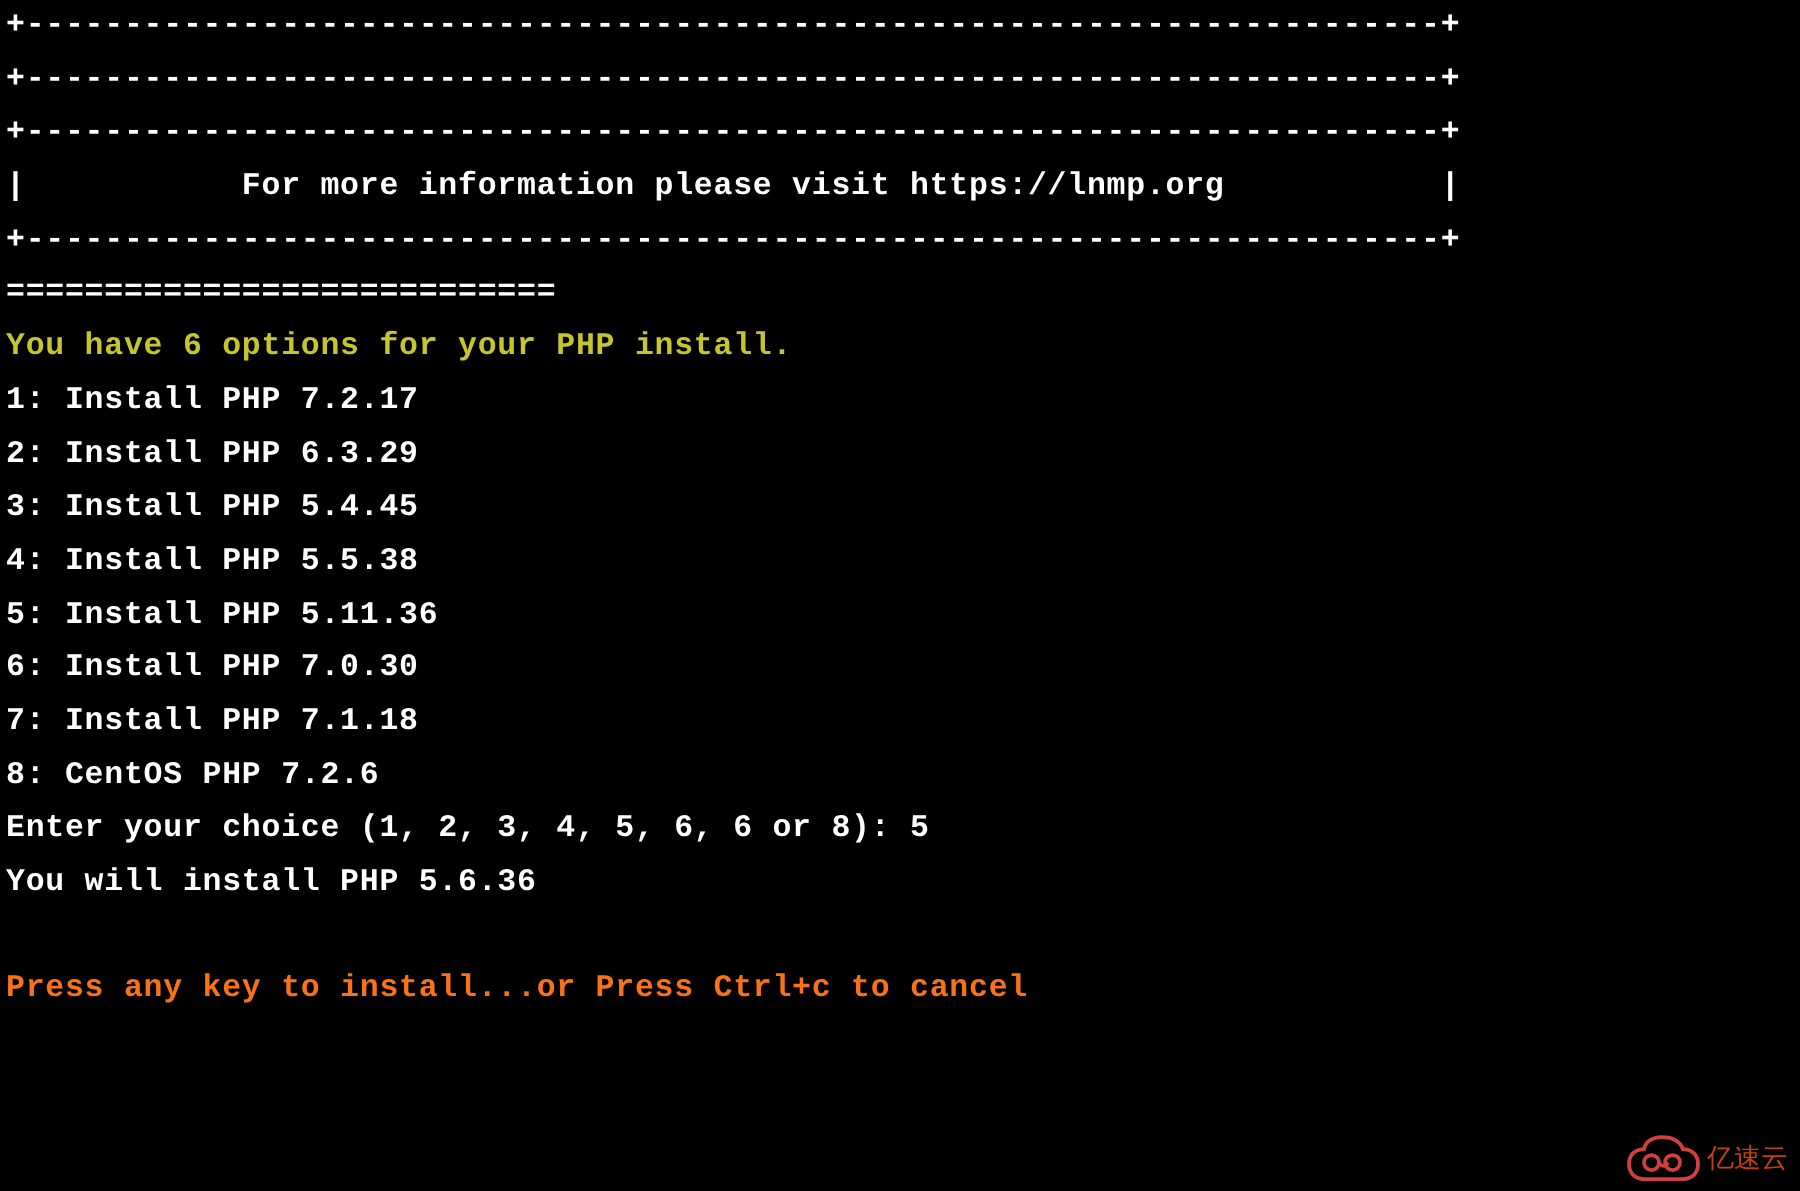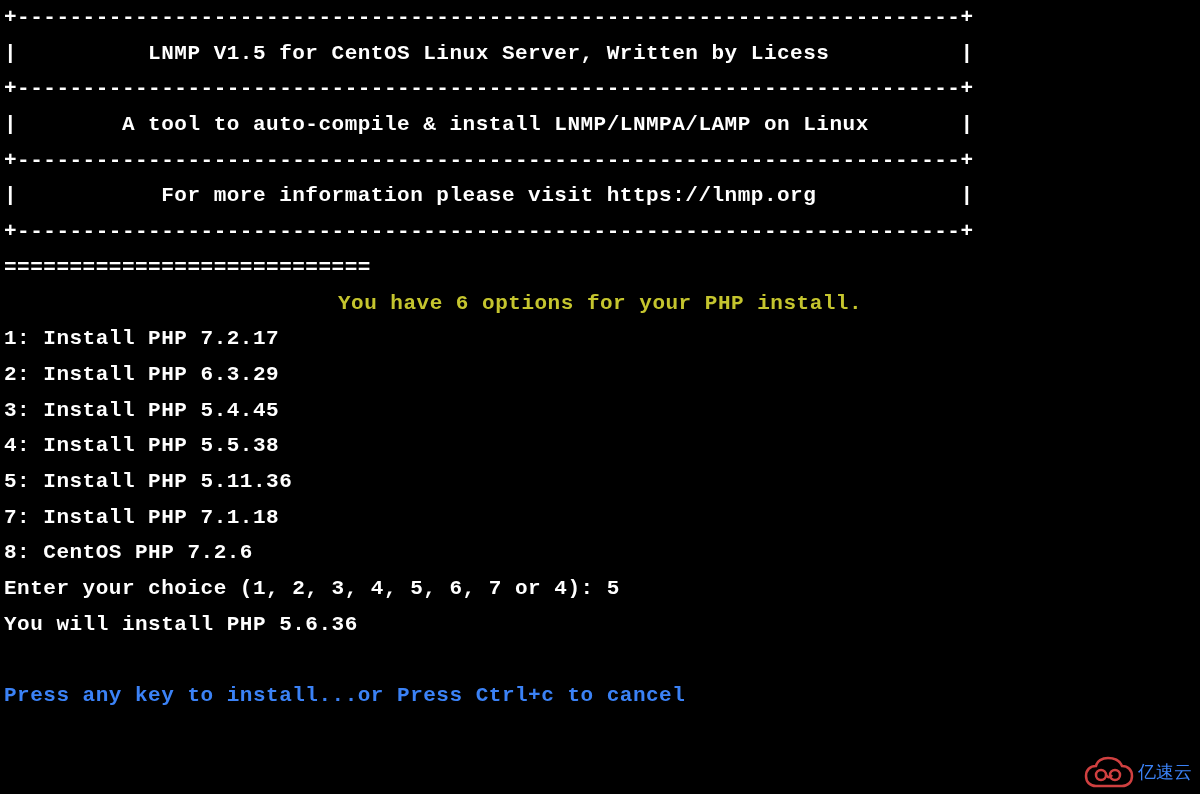--- a/index.html
+++ b/index.html
@@ -18,22 +18,22 @@
       height: 794px;
       overflow: hidden;
       position: relative;
       font-weight: bold;
     }
     .terminal {
       padding: 0 4px;
       letter-spacing: 0.5px;
     }
     .white { color: #ffffff; }
-    .yellow { color: #c5c52e; text-align: center; }
-    .green { color: #3b82f6; }
+    .yellow { color: #c5c52e; }
+    .green { color: #f97316; }
     .line {
       white-space: pre;
       display: block;
     }
     .box-line {
       white-space: pre;
       display: block;
     }
     .watermark {
       position: absolute;
@@ -41,47 +41,46 @@
       right: 8px;
       display: flex;
       align-items: center;
       gap: 4px;
     }
     .watermark-icon {
       width: 52px;
       height: 32px;
     }
     .watermark-text {
-      color: #3b82f6;
+      color: #c2410c;
       font-size: 18px;
       font-family: sans-serif;
       font-weight: normal;
     }
   </style>
 </head>
 <body>
 
 <div class="terminal">
   <span class="box-line white">+------------------------------------------------------------------------+</span>
-  <span class="box-line white">|          LNMP V1.5 for CentOS Linux Server, Written by Licess          |</span>
   <span class="box-line white">+------------------------------------------------------------------------+</span>
-  <span class="box-line white">|        A tool to auto-compile &amp; install LNMP/LNMPA/LAMP on Linux       |</span>
   <span class="box-line white">+------------------------------------------------------------------------+</span>
   <span class="box-line white">|           For more information please visit https://lnmp.org           |</span>
   <span class="box-line white">+------------------------------------------------------------------------+</span>
   <span class="line white">============================</span>
   <span class="line yellow">You have 6 options for your PHP install.</span>
   <span class="line white">1: Install PHP 7.2.17</span>
   <span class="line white">2: Install PHP 6.3.29</span>
   <span class="line white">3: Install PHP 5.4.45</span>
   <span class="line white">4: Install PHP 5.5.38</span>
   <span class="line white">5: Install PHP 5.11.36</span>
+  <span class="line white">6: Install PHP 7.0.30</span>
   <span class="line white">7: Install PHP 7.1.18</span>
   <span class="line white">8: CentOS PHP 7.2.6</span>
-  <span class="line white"><span>Enter your choice (1, 2, 3, 4, 5, 6, 7 or 4): </span><span>5</span></span>
+  <span class="line white"><span>Enter your choice (1, 2, 3, 4, 5, 6, 6 or 8): </span><span>5</span></span>
   <span class="line white">You will install PHP 5.6.36</span>
   <span class="line"> </span>
   <span class="line green">Press any key to install...or Press Ctrl+c to cancel</span>
 </div>
 
 <div class="watermark">
   <svg class="watermark-icon" viewBox="0 0 52 32">
     <path d="M 40 10 C 46 10 50 14 50 20 C 50 26 46 30 40 30 L 14 30 C 8 30 4 26 4 20 C 4 14 8 10 14 10 C 15 5 20 2 26 2 C 33 2 38 5 40 10 Z" fill="none" stroke="#d04040" stroke-width="2.5"></path>
     <circle cx="19" cy="19" r="5" fill="none" stroke="#d04040" stroke-width="2.5"></circle>
     <circle cx="33" cy="19" r="5" fill="none" stroke="#d04040" stroke-width="2.5"></circle>

